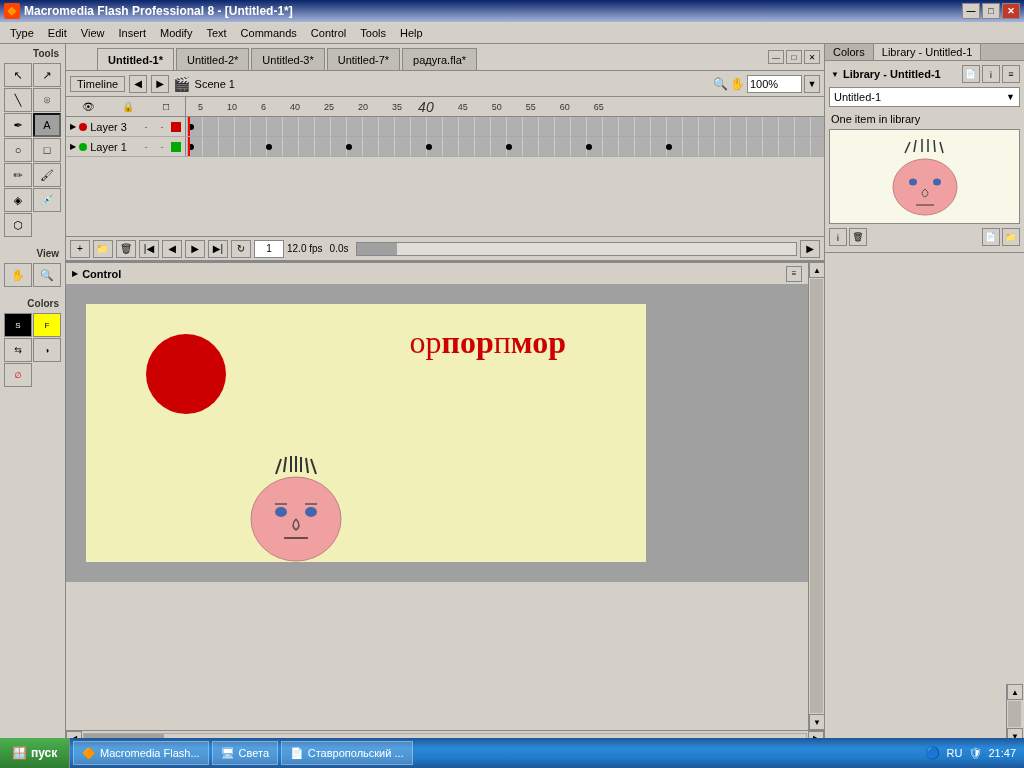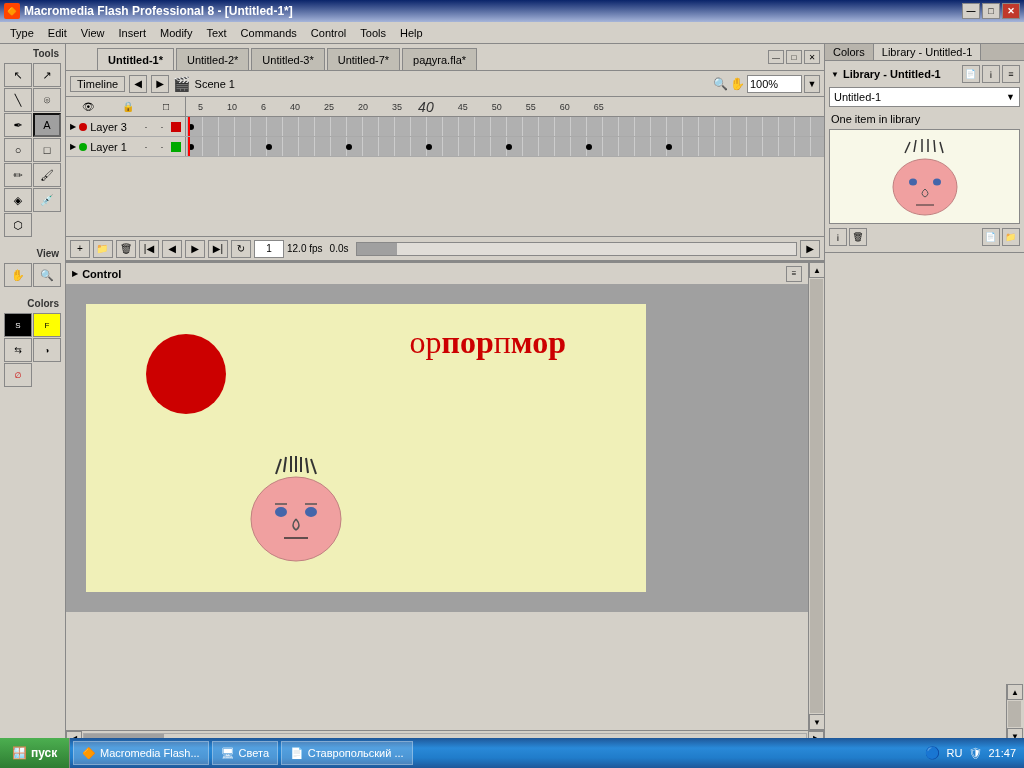--- a/index.html
+++ b/index.html
@@ -276,21 +276,21 @@
       overflow: auto;
       display: flex;
       align-items: flex-start;
       justify-content: flex-start;
       padding: 20px;
       position: relative;
     }
     .stage {
       background: #f0f0b8;
       width: 560px;
-      height: 288px;
+      height: 258px;
       position: relative;
       flex-shrink: 0;
     }
     .stage-circle {
       position: absolute;
       width: 80px; height: 80px;
       background: #cc0000;
       border-radius: 50%;
       left: 60px; top: 30px;
     }

